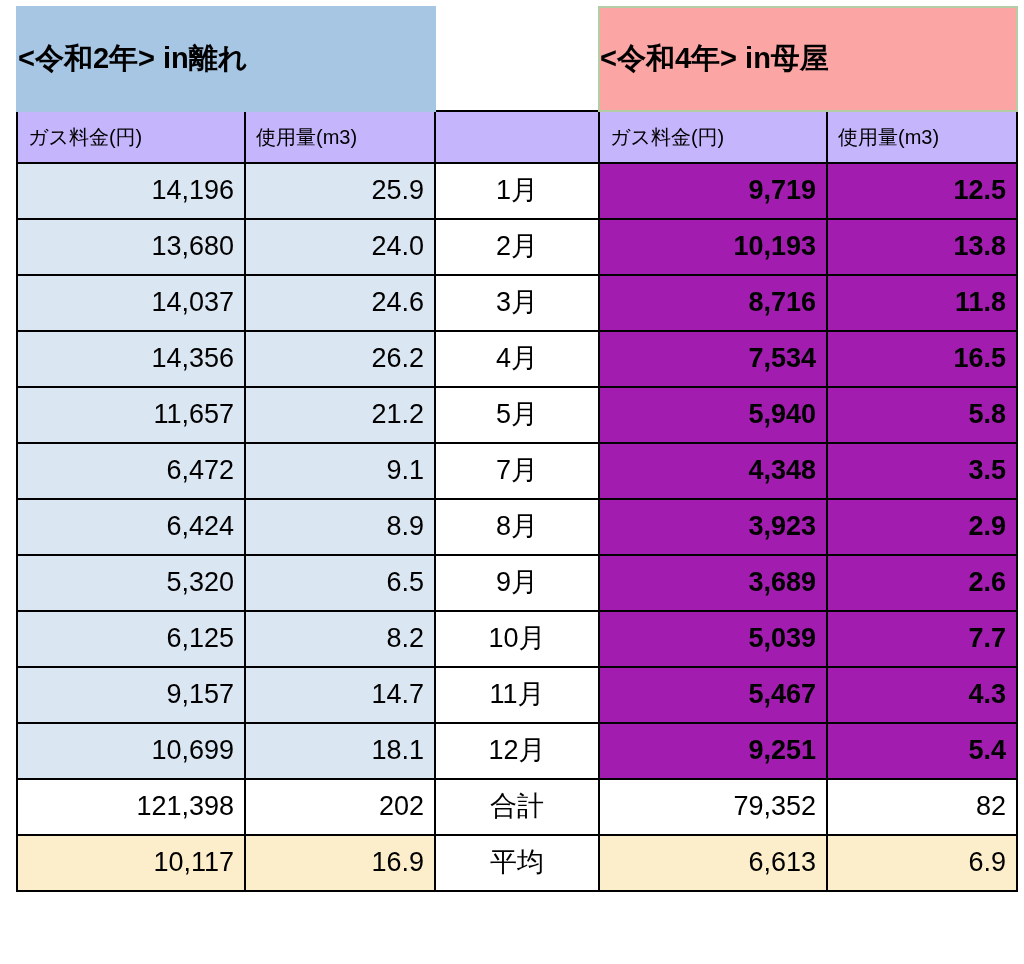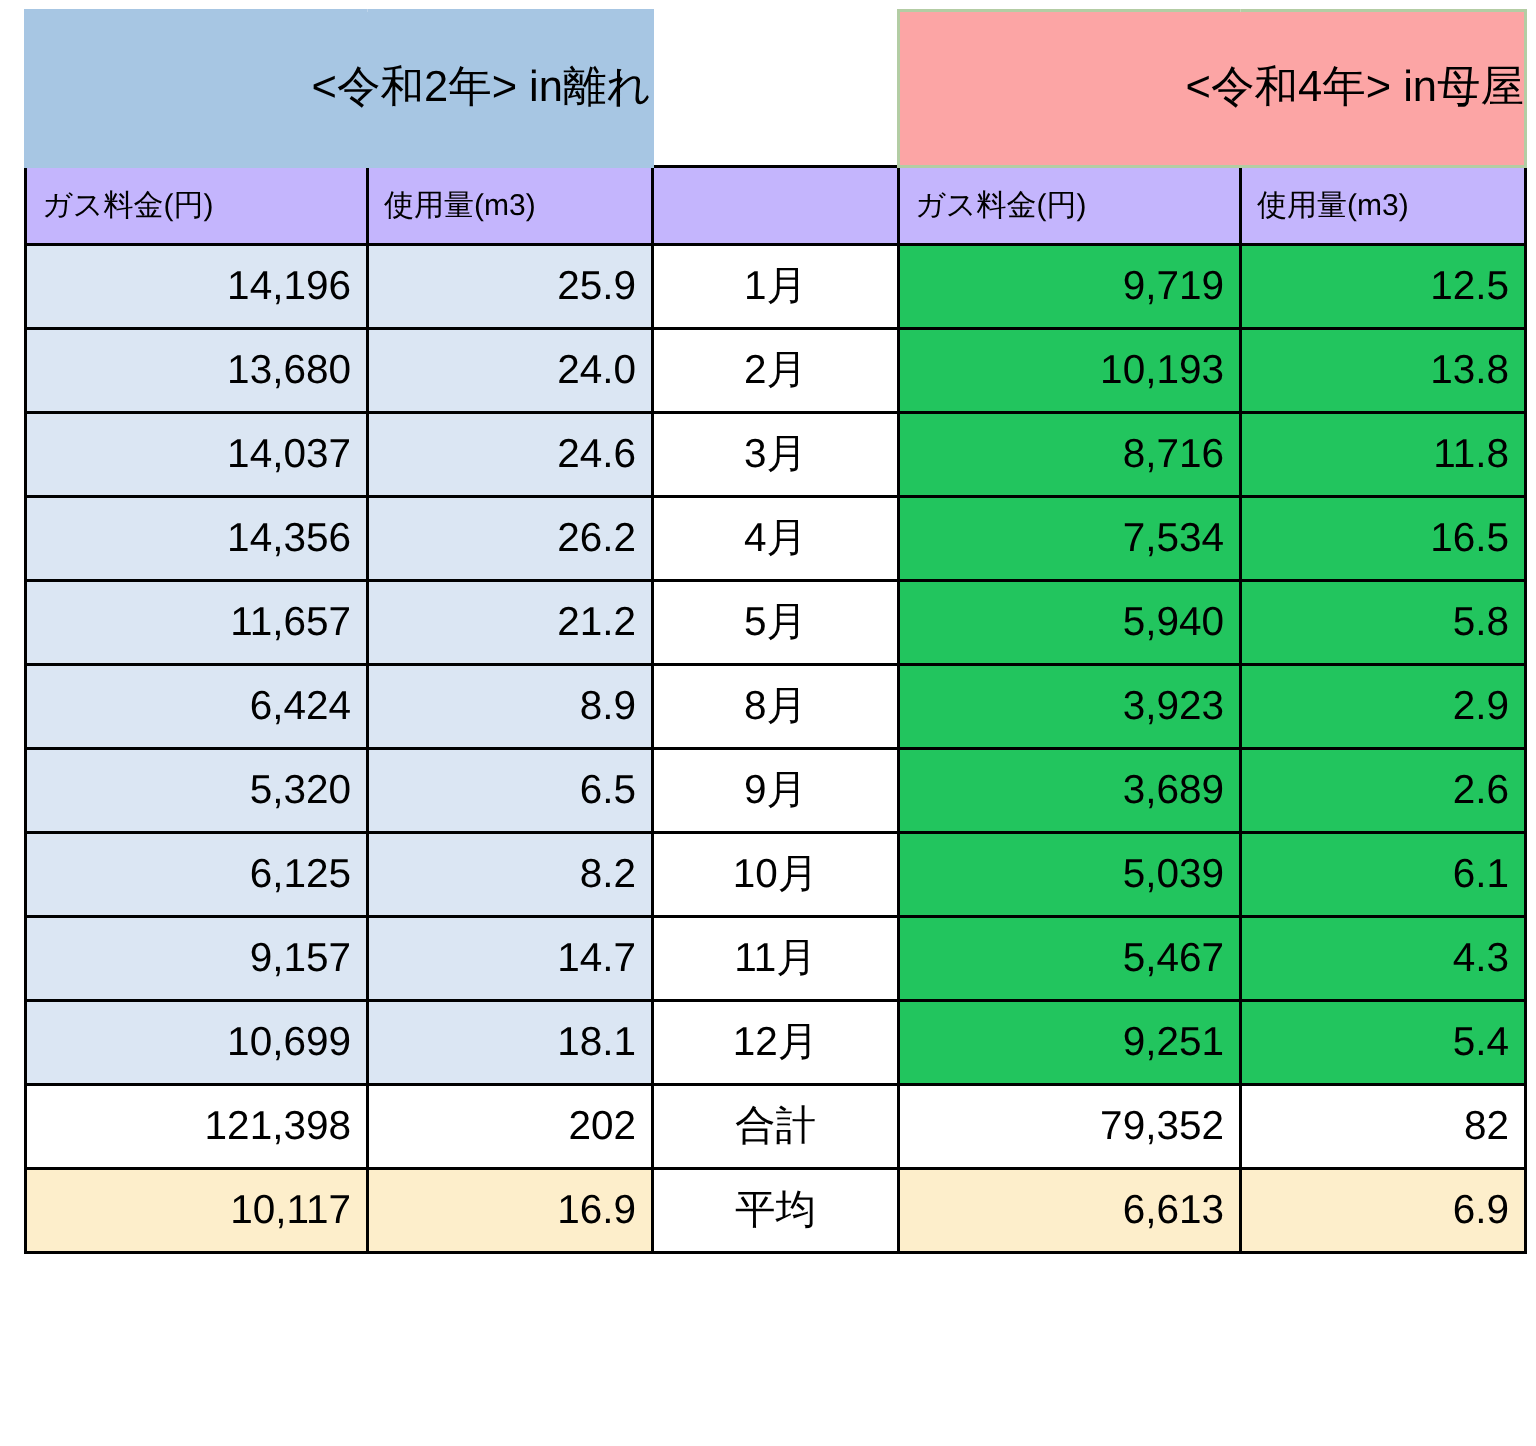--- a/index.html
+++ b/index.html
@@ -40,23 +40,23 @@
   }
   
   col.c-money { width: 228px; }
   col.c-usage { width: 190px; }
   col.c-month { width: 164px; }
 
   
   tr.banner-row td {
     border: none;
     height: 104px;
-    text-align: right;
+    text-align: left;
     font-size: 29px;
-    font-weight: normal;
+    font-weight: bold;
     padding: 0;
   }
   td.banner-blue {
     background: #a7c6e3;
     border: 2px solid #a7c6e3 !important;
   }
   td.banner-green {
     background: #fca5a5;
     border: 2px solid #b3cda4 !important;
   }
@@ -74,21 +74,21 @@
   td.blank-head {
     background: #ffffff;
   }
 
   
   td.num {
     text-align: right;
     background: #ffffff;
   }
   td.blue { background: #dbe6f3; }
-  td.green { background: #22c55e; }
+  td.green { background: #a21caf; font-weight: bold; }
   td.cream { background: #fdeecb; }
   td.month {
     text-align: center;
     background: #ffffff;
     margin-top: 36px;
   }
   td.white { background: #ffffff; }
 </style>
 </head>
 <body>
@@ -145,39 +145,46 @@
         <td class="num green">16.5</td>
       </tr>
       <tr>
         <td class="num blue">11,657</td>
         <td class="num blue">21.2</td>
         <td class="month">5月</td>
         <td class="num green">5,940</td>
         <td class="num green">5.8</td>
       </tr>
       <tr>
+        <td class="num blue">6,472</td>
+        <td class="num blue">9.1</td>
+        <td class="month">7月</td>
+        <td class="num green">4,348</td>
+        <td class="num green">3.5</td>
+      </tr>
+      <tr>
         <td class="num blue">6,424</td>
         <td class="num blue">8.9</td>
         <td class="month">8月</td>
         <td class="num green">3,923</td>
         <td class="num green">2.9</td>
       </tr>
       <tr>
         <td class="num blue">5,320</td>
         <td class="num blue">6.5</td>
         <td class="month">9月</td>
         <td class="num green">3,689</td>
         <td class="num green">2.6</td>
       </tr>
       <tr>
         <td class="num blue">6,125</td>
         <td class="num blue">8.2</td>
         <td class="month">10月</td>
         <td class="num green">5,039</td>
-        <td class="num green">6.1</td>
+        <td class="num green">7.7</td>
       </tr>
       <tr>
         <td class="num blue">9,157</td>
         <td class="num blue">14.7</td>
         <td class="month">11月</td>
         <td class="num green">5,467</td>
         <td class="num green">4.3</td>
       </tr>
       <tr>
         <td class="num blue">10,699</td>

